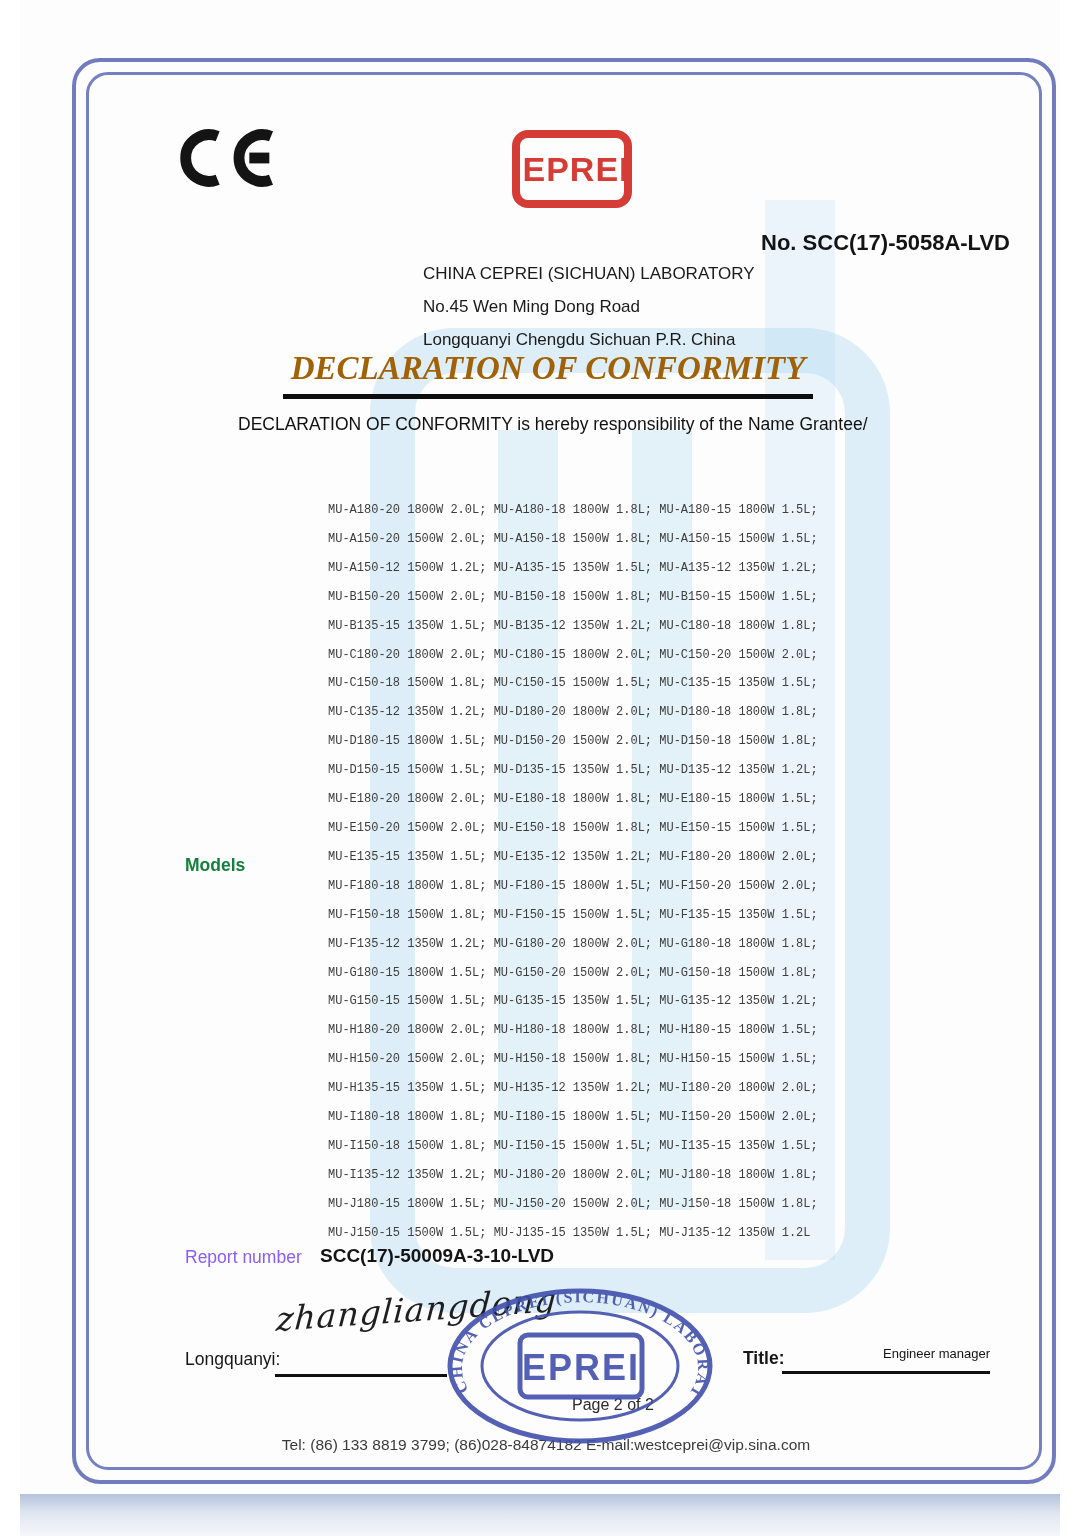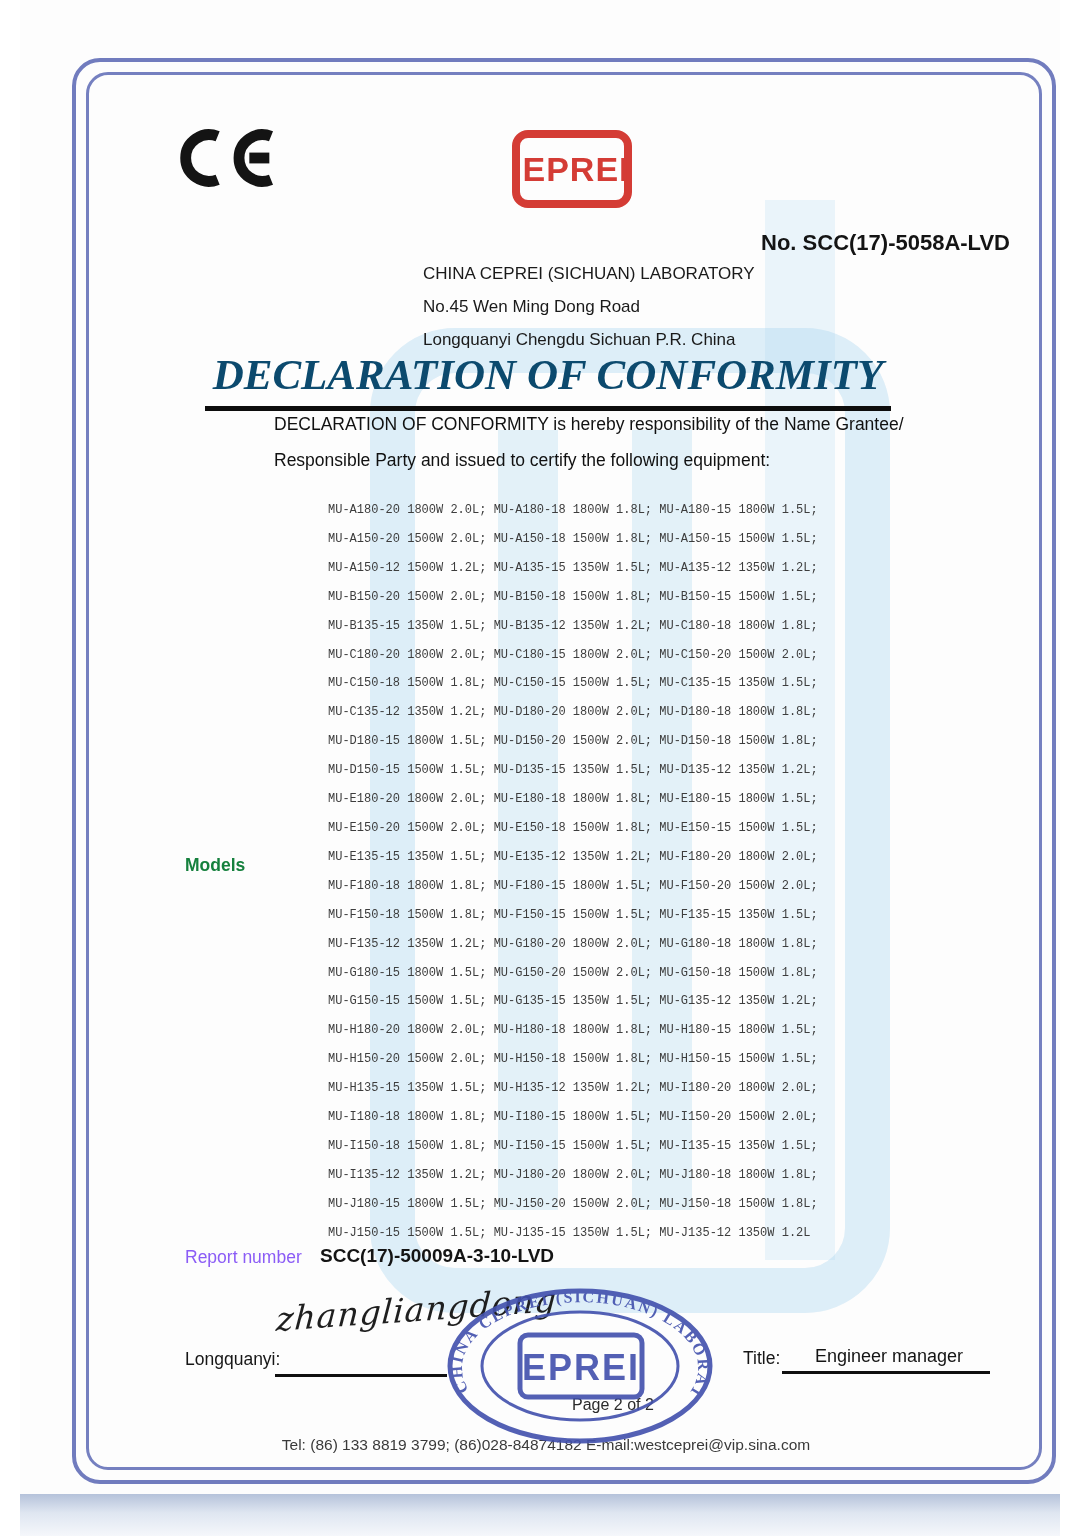--- a/index.html
+++ b/index.html
@@ -43,46 +43,46 @@
     position:absolute; left:580px; top:230px; width:410px;
     text-align:right; font-size:22px; font-weight:bold; color:#141414;
   }
   .lab-block { position:absolute; left:403px; top:264px; font-size:17px; color:#1a1a1a; }
   .lab-block div { margin-bottom:13px; }
 
   .doc-title-wrap { position:absolute; left:0; top:350px; width:100%; text-align:center; }
   .doc-title {
     display:inline-block; transform:translateX(8px);
     font-family:"Liberation Serif", serif; font-style:italic; font-weight:bold;
-    font-size:43px; color:#0c4a6e; letter-spacing:0px;
+    font-size:33px; color:#a16207; letter-spacing:0px;
     border-bottom:5px solid #0d0d0d; padding:0 8px 7px 8px;
   }
-  .intro { position:absolute; left:218px; top:414px; font-size:17.5px; color:#111;margin-left:36px; }
+  .intro { position:absolute; left:218px; top:414px; font-size:17.5px; color:#111; }
   .intro div { margin-bottom:15px; }
 
   .models-label { position:absolute; left:165px; top:855px; font-size:17.5px; color:#15803d;font-weight:bold; }
   .models-list {
     position:absolute; left:308px; top:496px;
     font-family:"Liberation Mono", monospace; font-size:12px; color:#3d3d3d;
     line-height:28.9px; white-space:pre;
   }
 
   .report-label { position:absolute; left:165px; top:1247px; font-size:17.5px; color:#8b5cf6; }
   .report-value { position:absolute; left:300px; top:1245px; font-size:19px; font-weight:bold; color:#141414; }
 
   .sig-label { position:absolute; left:165px; top:1349px; font-size:17.5px; color:#161616; }
   .sig-hand {
     position:absolute; left:256px; top:1290px;
     font-family:"DejaVu Serif", serif; font-style:italic; font-size:33px; color:#1f1f1f;
     transform:rotate(-4deg) skewX(-8deg); letter-spacing:1px;
   }
   .sig-line { position:absolute; left:255px; top:1374px; width:172px; height:3px; background:#101010; }
 
-  .title-label { position:absolute; left:723px; top:1348px; font-size:17.5px; color:#161616; }
-  .title-value { position:absolute; left:768px; top:1346px; width:202px; text-align:center; font-size:18px; color:#141414; }
+  .title-label { position:absolute; left:723px; top:1348px; font-size:17.5px; color:#161616;font-weight:bold; }
+  .title-value { position:absolute; left:768px; top:1346px; width:202px; text-align:right; font-size:13px; color:#141414; }
   .title-line { position:absolute; left:762px; top:1371px; width:208px; height:2.5px; background:#101010; }
 
   .stamp { position:absolute; left:424px; top:1286px; z-index:4; opacity:0.9; }
   .page-indicator { position:absolute; left:552px; top:1396px; font-size:16px; color:#2a2a2a; z-index:3; }
   .footer-contact {
     position:absolute; left:0; top:1436px; width:100%; text-align:center;
     font-size:15.5px; color:#3a3a3a; transform:translateX(6px); z-index:3;
   }
   .bottom-band {
     position:absolute; left:0; bottom:0; width:100%; height:42px; z-index:5;
@@ -123,21 +123,20 @@
       <div>No.45 Wen Ming Dong Road</div>
       <div>Longquanyi Chengdu Sichuan P.R. China</div>
     </div>
 
     <div class="doc-title-wrap">
       <span class="doc-title">DECLARATION OF CONFORMITY</span>
     </div>
 
     <div class="intro">
       <div>DECLARATION OF CONFORMITY is hereby responsibility of the Name Grantee/</div>
-      <div>Responsible Party and issued to certify the following equipment:</div>
     </div>
 
     <div class="models-label">Models</div>
     <div class="models-list"><div class="model-line">MU-A180-20 1800W 2.0L; MU-A180-18 1800W 1.8L; MU-A180-15 1800W 1.5L;</div><div class="model-line">MU-A150-20 1500W 2.0L; MU-A150-18 1500W 1.8L; MU-A150-15 1500W 1.5L;</div><div class="model-line">MU-A150-12 1500W 1.2L; MU-A135-15 1350W 1.5L; MU-A135-12 1350W 1.2L;</div><div class="model-line">MU-B150-20 1500W 2.0L; MU-B150-18 1500W 1.8L; MU-B150-15 1500W 1.5L;</div><div class="model-line">MU-B135-15 1350W 1.5L; MU-B135-12 1350W 1.2L; MU-C180-18 1800W 1.8L;</div><div class="model-line">MU-C180-20 1800W 2.0L; MU-C180-15 1800W 2.0L; MU-C150-20 1500W 2.0L;</div><div class="model-line">MU-C150-18 1500W 1.8L; MU-C150-15 1500W 1.5L; MU-C135-15 1350W 1.5L;</div><div class="model-line">MU-C135-12 1350W 1.2L; MU-D180-20 1800W 2.0L; MU-D180-18 1800W 1.8L;</div><div class="model-line">MU-D180-15 1800W 1.5L; MU-D150-20 1500W 2.0L; MU-D150-18 1500W 1.8L;</div><div class="model-line">MU-D150-15 1500W 1.5L; MU-D135-15 1350W 1.5L; MU-D135-12 1350W 1.2L;</div><div class="model-line">MU-E180-20 1800W 2.0L; MU-E180-18 1800W 1.8L; MU-E180-15 1800W 1.5L;</div><div class="model-line">MU-E150-20 1500W 2.0L; MU-E150-18 1500W 1.8L; MU-E150-15 1500W 1.5L;</div><div class="model-line">MU-E135-15 1350W 1.5L; MU-E135-12 1350W 1.2L; MU-F180-20 1800W 2.0L;</div><div class="model-line">MU-F180-18 1800W 1.8L; MU-F180-15 1800W 1.5L; MU-F150-20 1500W 2.0L;</div><div class="model-line">MU-F150-18 1500W 1.8L; MU-F150-15 1500W 1.5L; MU-F135-15 1350W 1.5L;</div><div class="model-line">MU-F135-12 1350W 1.2L; MU-G180-20 1800W 2.0L; MU-G180-18 1800W 1.8L;</div><div class="model-line">MU-G180-15 1800W 1.5L; MU-G150-20 1500W 2.0L; MU-G150-18 1500W 1.8L;</div><div class="model-line">MU-G150-15 1500W 1.5L; MU-G135-15 1350W 1.5L; MU-G135-12 1350W 1.2L;</div><div class="model-line">MU-H180-20 1800W 2.0L; MU-H180-18 1800W 1.8L; MU-H180-15 1800W 1.5L;</div><div class="model-line">MU-H150-20 1500W 2.0L; MU-H150-18 1500W 1.8L; MU-H150-15 1500W 1.5L;</div><div class="model-line">MU-H135-15 1350W 1.5L; MU-H135-12 1350W 1.2L; MU-I180-20 1800W 2.0L;</div><div class="model-line">MU-I180-18 1800W 1.8L; MU-I180-15 1800W 1.5L; MU-I150-20 1500W 2.0L;</div><div class="model-line">MU-I150-18 1500W 1.8L; MU-I150-15 1500W 1.5L; MU-I135-15 1350W 1.5L;</div><div class="model-line">MU-I135-12 1350W 1.2L; MU-J180-20 1800W 2.0L; MU-J180-18 1800W 1.8L;</div><div class="model-line">MU-J180-15 1800W 1.5L; MU-J150-20 1500W 2.0L; MU-J150-18 1500W 1.8L;</div><div class="model-line">MU-J150-15 1500W 1.5L; MU-J135-15 1350W 1.5L; MU-J135-12 1350W 1.2L</div></div>
 
     <div class="report-label">Report number</div>
     <div class="report-value">SCC(17)-50009A-3-10-LVD</div>
 
     <div class="sig-label">Longquanyi:</div>
     <div class="sig-hand">zhangliangdong</div>

